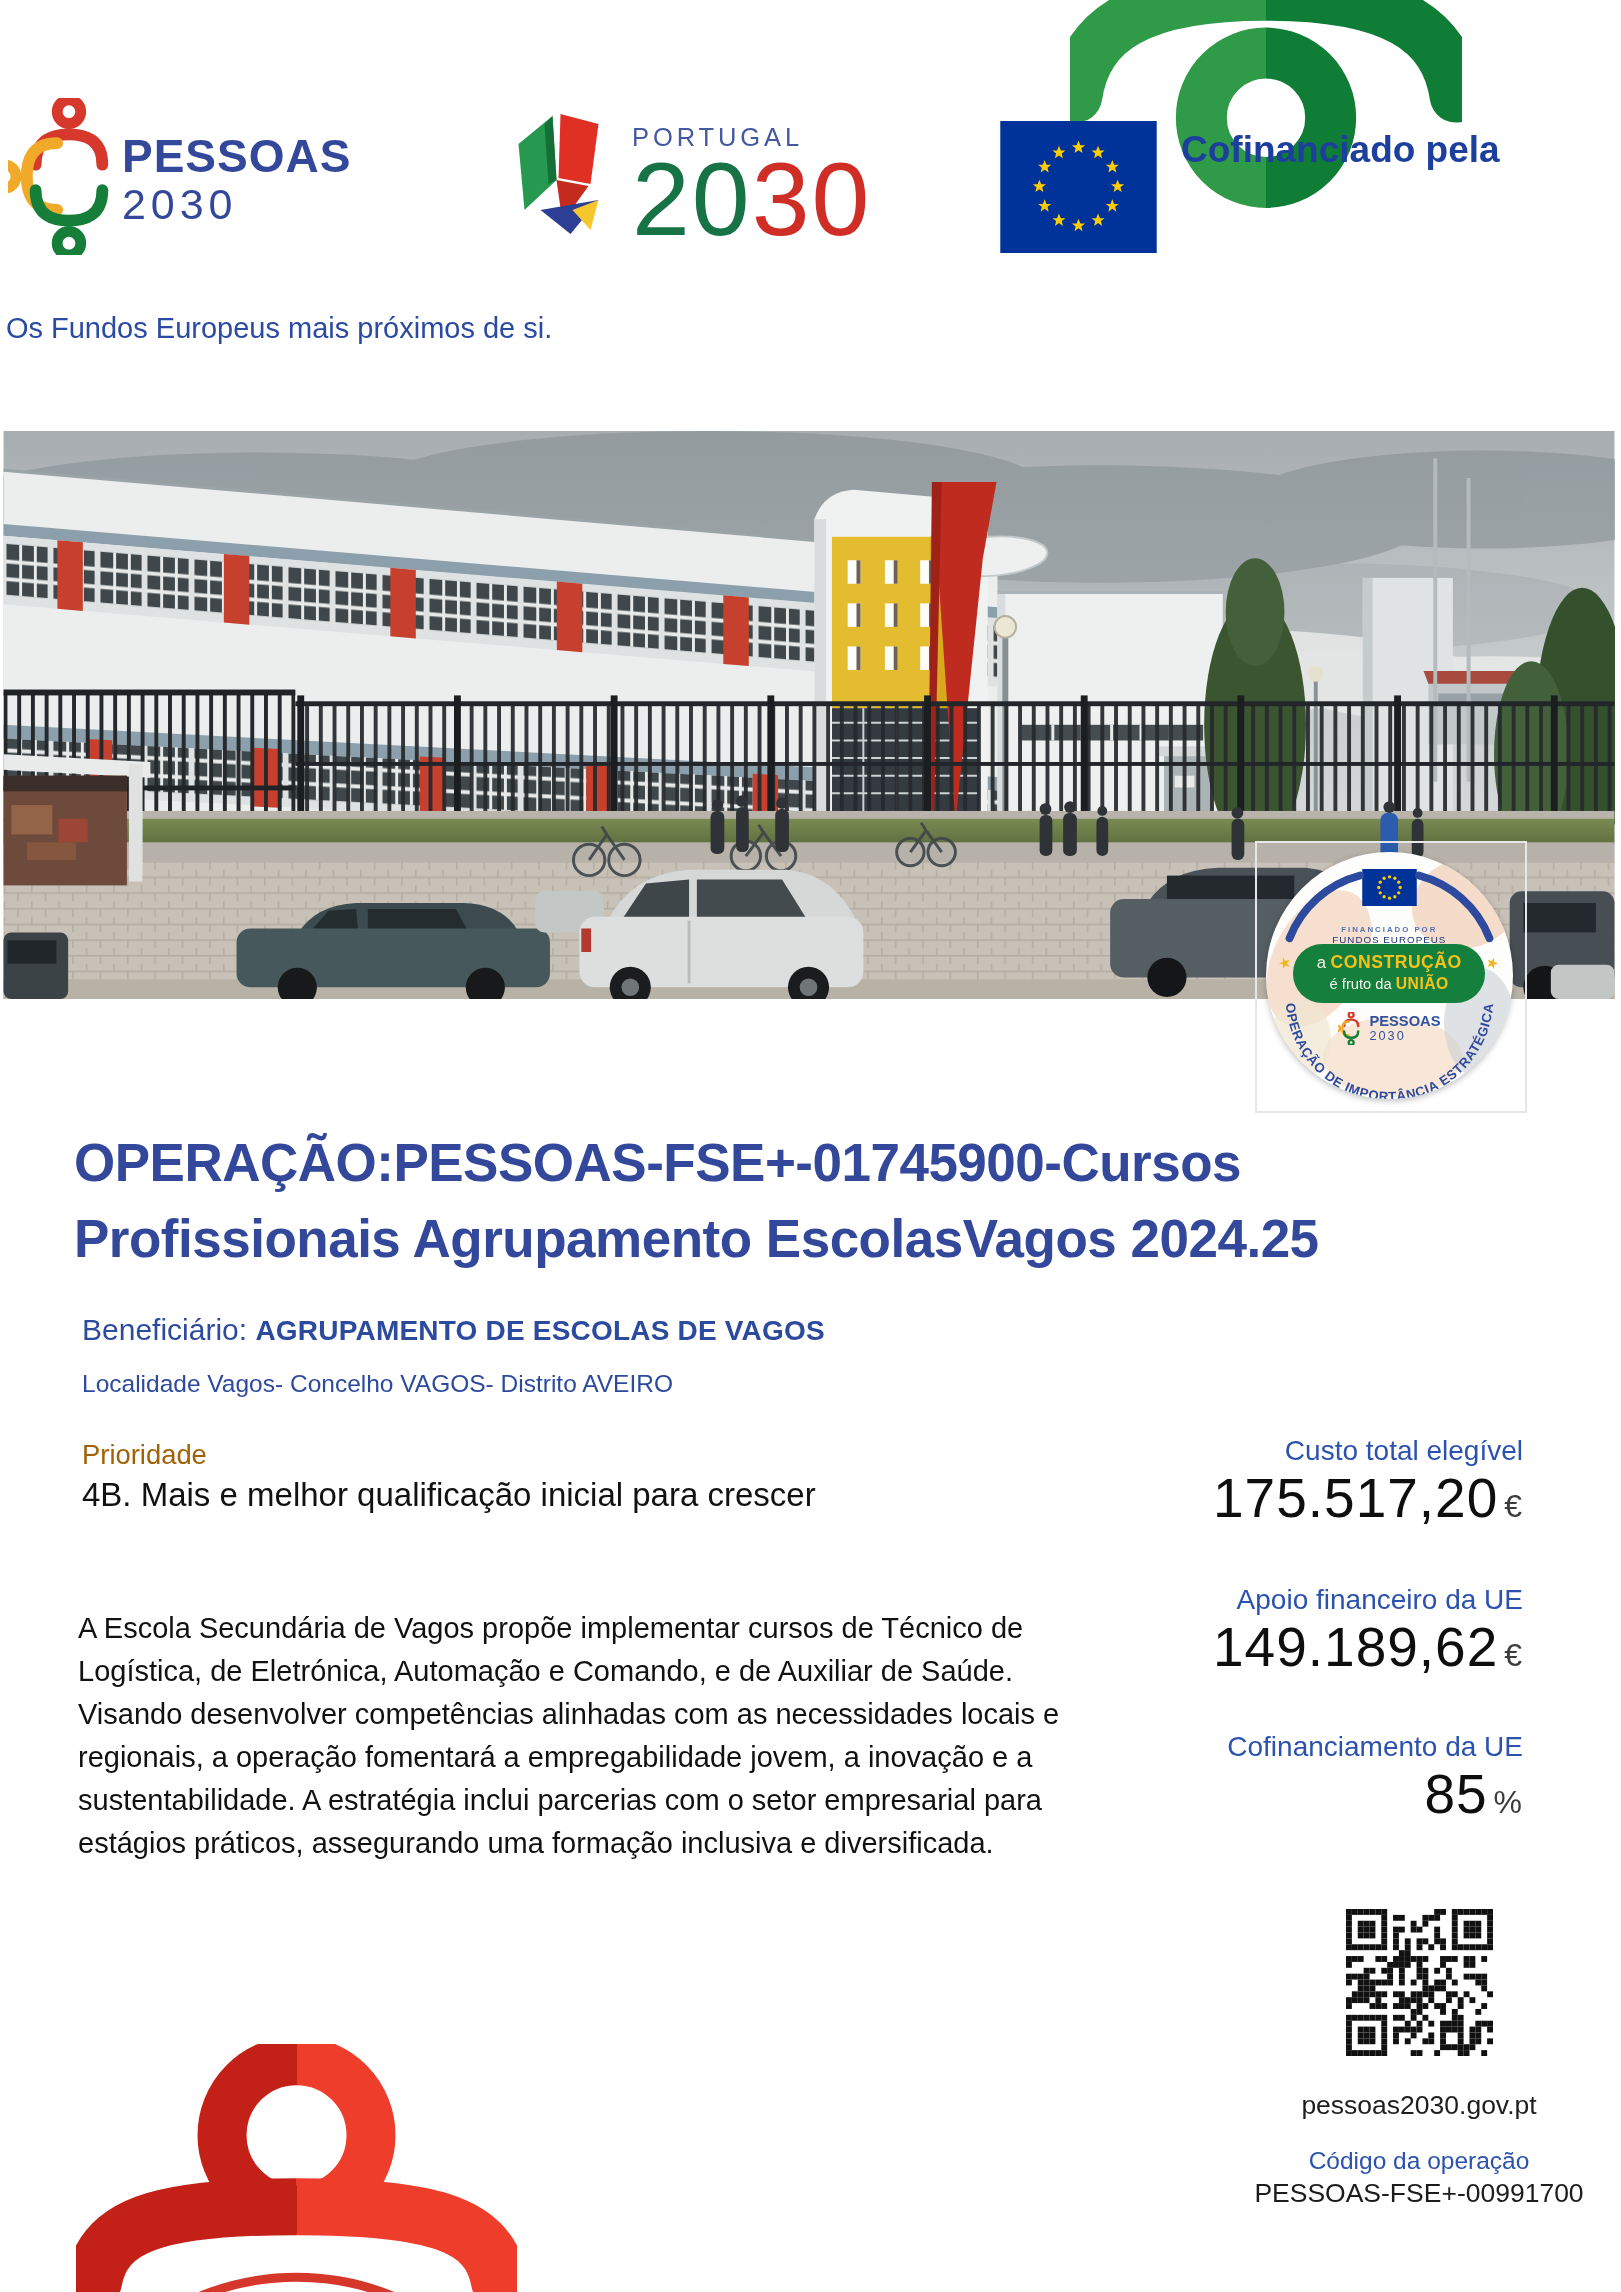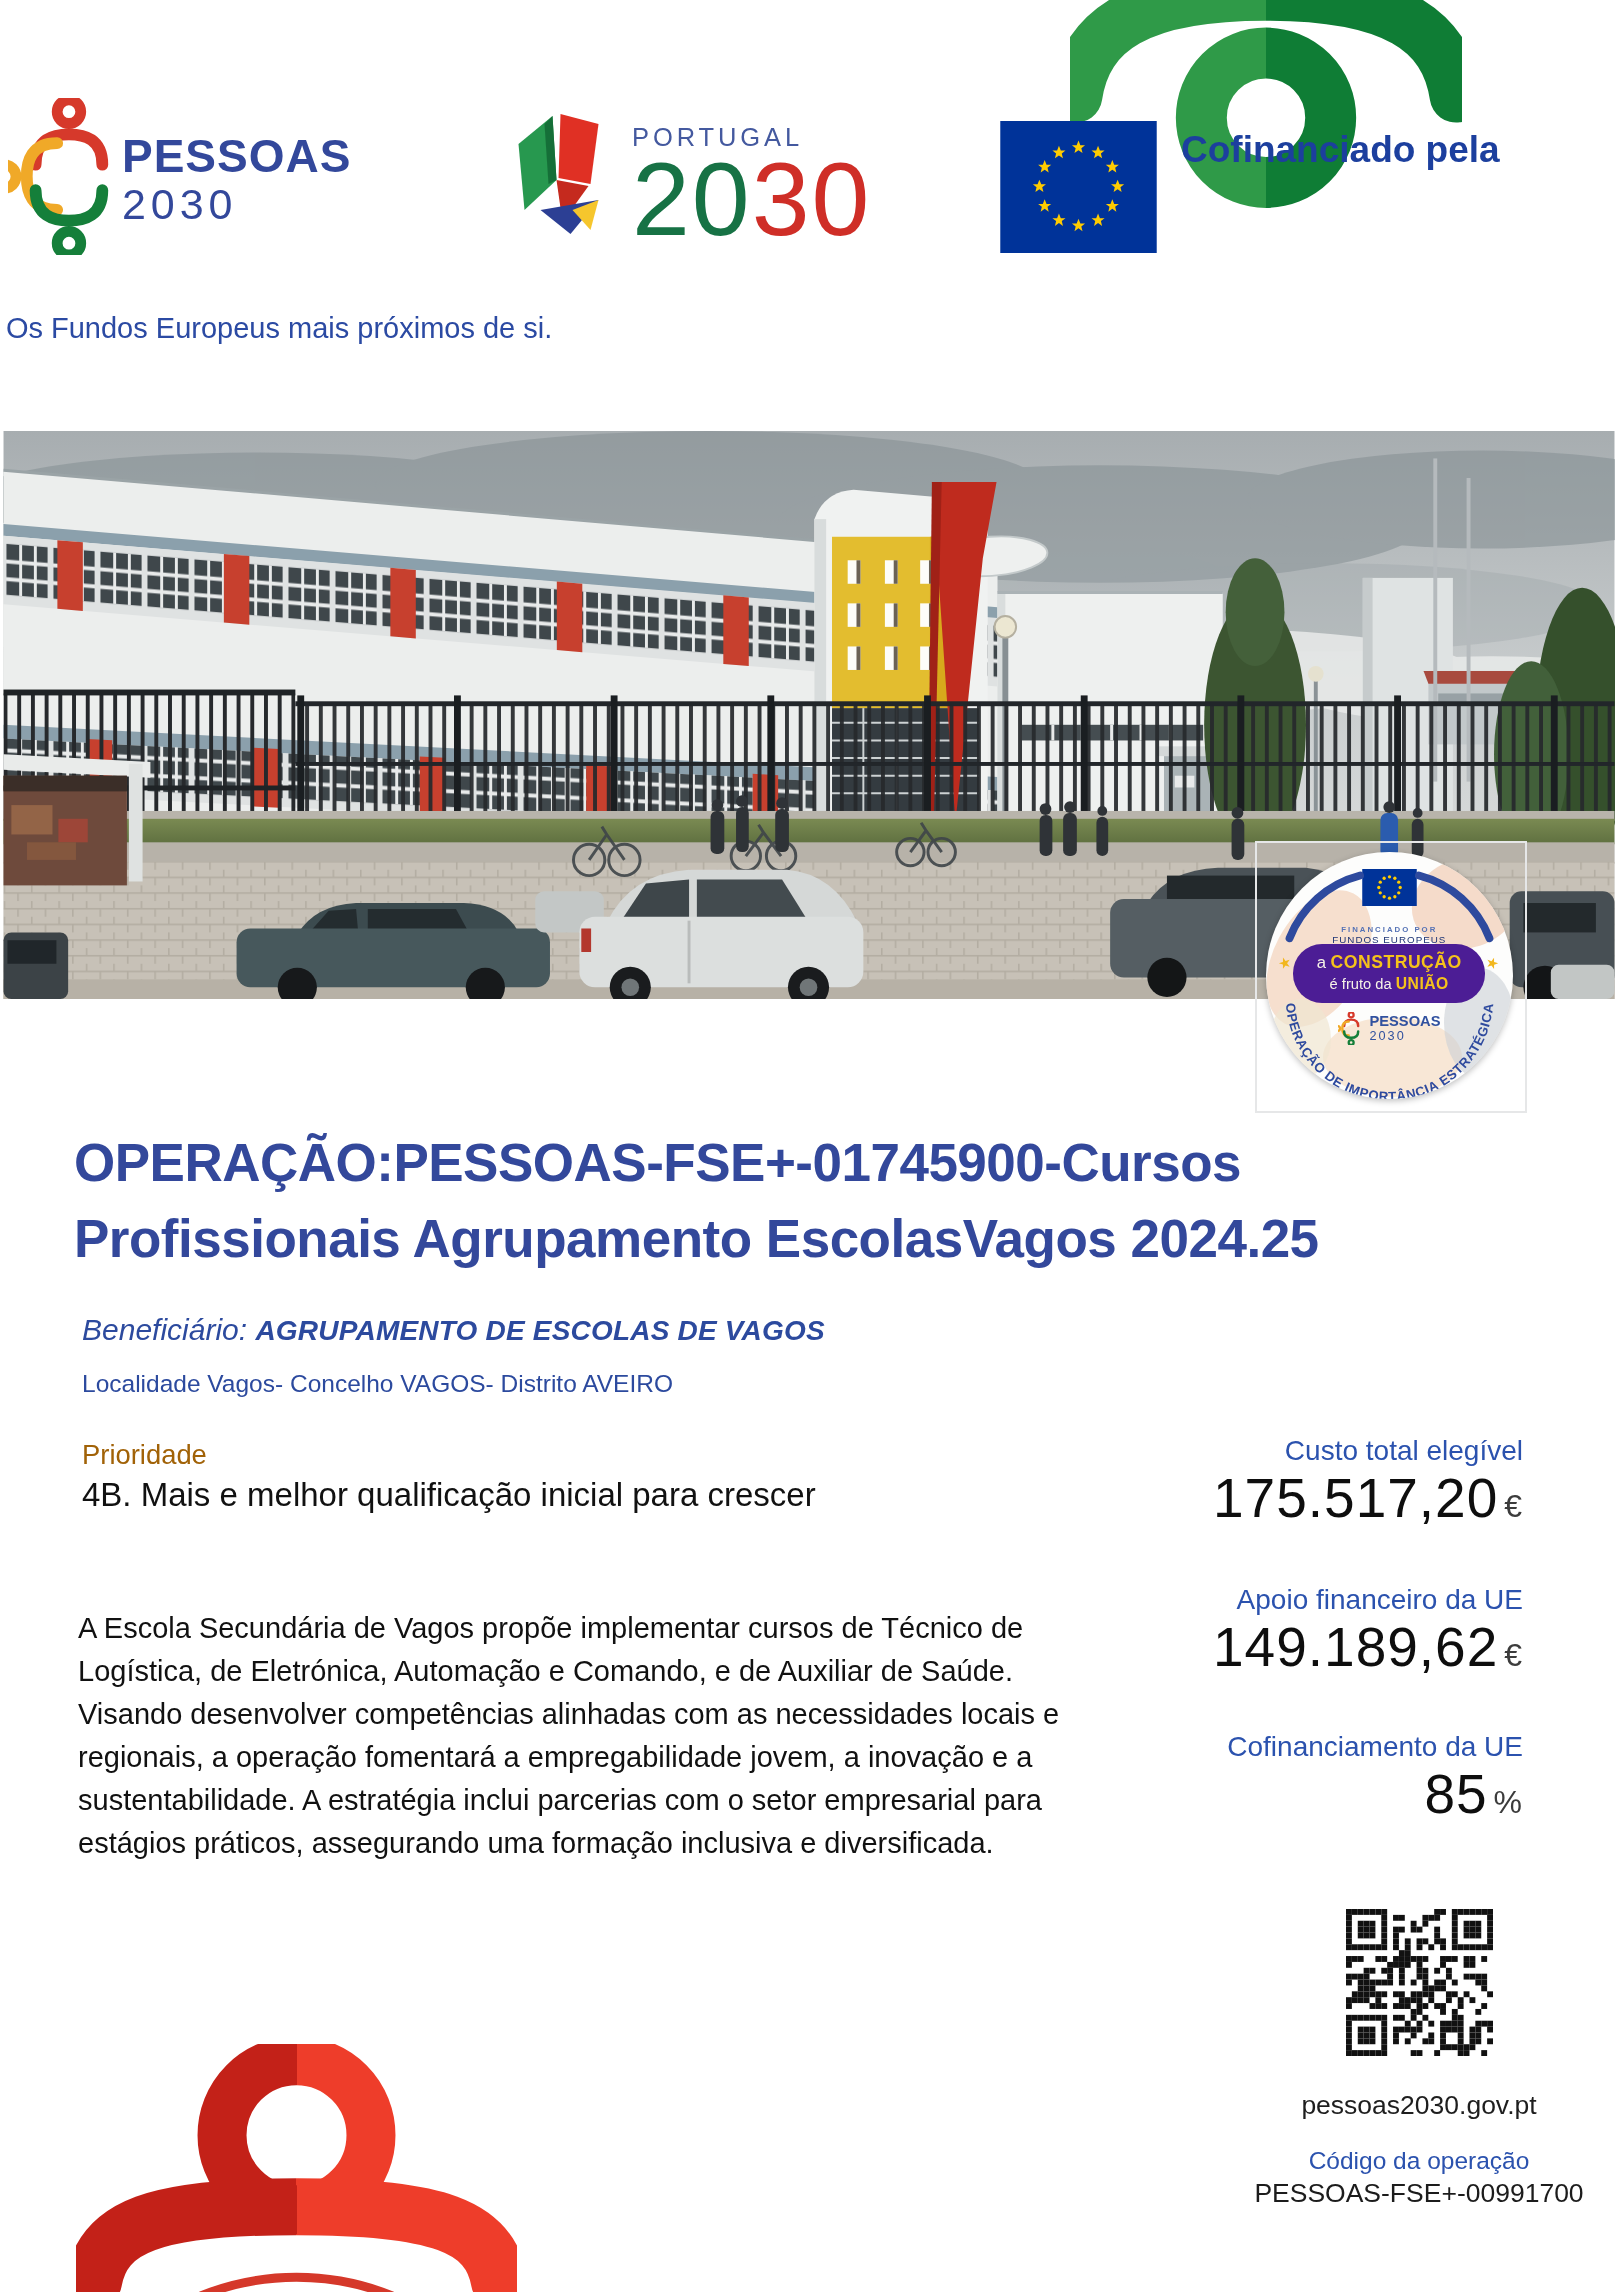--- a/index.html
+++ b/index.html
@@ -18,35 +18,35 @@
   .tagline{font-size:29px;color:#2b4aa3;}
 
   
   .badge-box{width:272px;height:272px;border:2.9px solid #e6e7e8;box-sizing:border-box;z-index:6;}
   .badge-circle{position:absolute;left:8.8px;top:8.8px;width:247px;height:247px;border-radius:50%;
       background:#fdfdfc;overflow:hidden;box-shadow:0 2px 5.9px rgba(0,0,0,.25);}
   .blob{position:absolute;border-radius:50%;}
   .badge-circle .content{position:absolute;inset:0;text-align:center;}
   .fin1{font-size:7.8px;letter-spacing:2px;color:#5572b5;font-weight:bold;margin-top:14px;}
   .fin2{font-size:9.8px;letter-spacing:1px;color:#1e3575;font-weight:normal;}
-  .pill{position:absolute;left:27.4px;top:92px;width:192px;height:59px;border-radius:29px;background:#4c1d95;
+  .pill{position:absolute;left:27.4px;top:92px;width:192px;height:59px;border-radius:29px;background:#15803d;
         display:flex;flex-direction:column;justify-content:center;line-height:1.25;}
   .pill .p1{font-size:16.7px;color:#f7f3e8;}
   .pill .p1 b{font-size:17.6px;color:#f5c21b;font-weight:bold;letter-spacing:0.5px;}
   .pill .p2{font-size:14.7px;color:#f7f3e8;}
   .pill .p2 b{font-size:15.7px;color:#f5c21b;font-weight:bold;letter-spacing:0.5px;}
   .mini-logo{position:absolute;left:0;right:0;top:160px;display:flex;justify-content:center;gap:5.9px;align-items:center;}
   .mini-logo .t1{font-size:14.7px;font-weight:bold;color:#31519f;line-height:1;text-align:left;}
   .mini-logo .t2{font-size:12.7px;color:#31519f;line-height:1;letter-spacing:2px;text-align:left;margin-top:2px;}
   .ringsvg{position:absolute;left:0;top:0;}
   .bstar{position:absolute;font-size:14.7px;color:#f2b71e;}
 
   
   .title{font-size:53px;font-weight:bold;color:#33489b;line-height:76px;letter-spacing:-0.5px;}
-  .benef{font-size:30px;color:#2c4a9e;font-style:italic;}
+  .benef{font-size:30px;color:#2c4a9e;}
   .benef b{font-weight:bold;font-size:28px;letter-spacing:0.2px;}
   .local{font-size:24.5px;color:#2c4a9e;}
   .prio-label{font-size:27.4px;color:#a16207;}
   .prio-val{font-size:33px;color:#111;}
   .desc{font-size:29px;line-height:43px;color:#111;width:1014px;}
 
   .fin-label{font-size:28px;color:#2b52ae;text-align:right;}
   .fin-value{font-size:55px;color:#0e0e0e;text-align:right;letter-spacing:1px;}
   .fin-value .unit{font-size:32px;color:#3c3c3c;margin-left:5.9px;}
 

